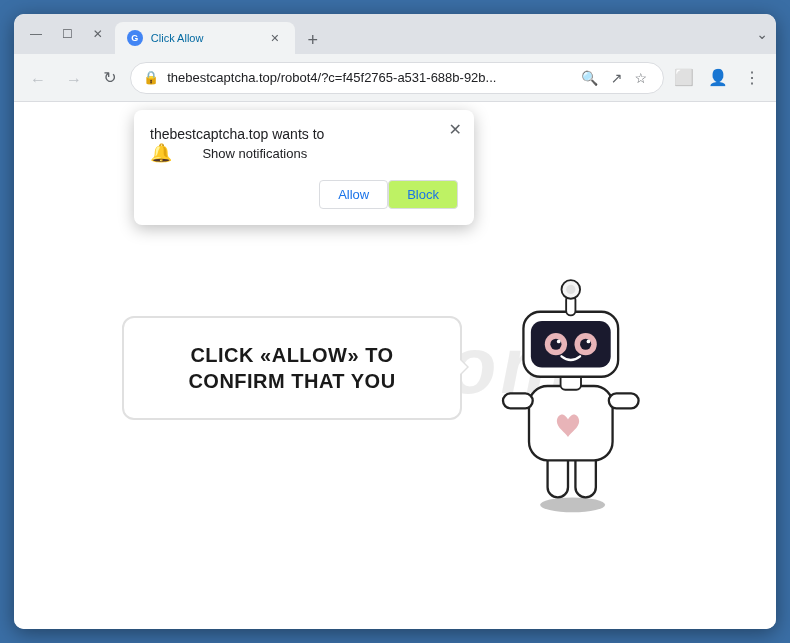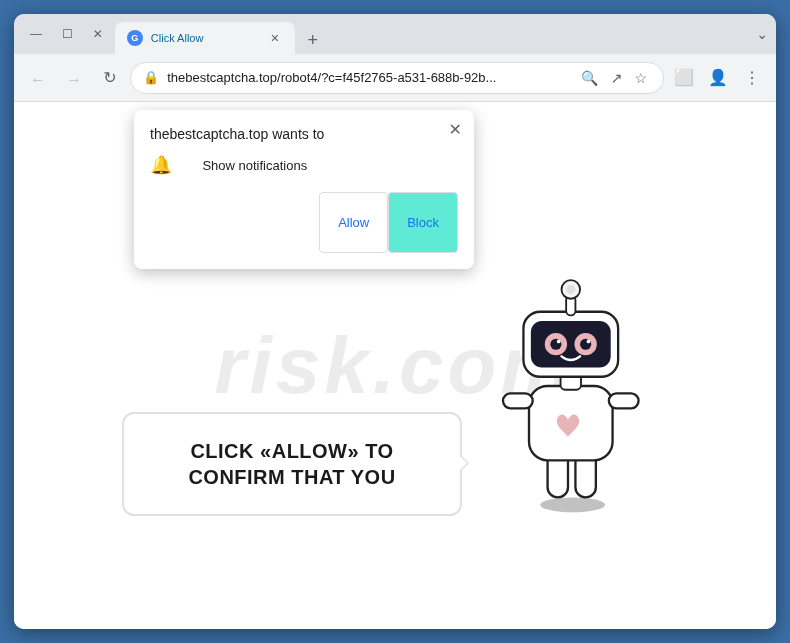--- a/index.html
+++ b/index.html
@@ -201,21 +201,20 @@
       position: absolute;
       right: 12px;
       top: 10px;
       font-size: 16px;
       color: #5f6368;
       cursor: pointer;
     }
     .popup-title {
       font-size: 14px;
       color: #202124;
-      margin-bottom: 12px;
     }
     .popup-permission-row {
       display: flex;
       align-items: center;
       gap: 10px;
       margin-bottom: 16px;
     }
     .bell-icon {
       font-size: 18px;
       color: #5f6368;
@@ -233,22 +232,22 @@
       padding: 6px 18px;
       background: white;
       border: 1px solid #dadce0;
       border-radius: 4px;
       font-size: 13px;
       color: #1a73e8;
       cursor: pointer;
       font-weight: 500;
     }
     .btn-block {
-      padding: 22px 18px;
-      background: #5eead4;
+      padding: 6px 18px;
+      background: #bef264;
       border: 1px solid #dadce0;
       border-radius: 4px;
       font-size: 13px;
       color: #1a73e8;
       cursor: pointer;
       font-weight: 500;
     }
     
     .main-content {
       position: absolute;
@@ -256,21 +255,21 @@
       left: 0;
       right: 0;
       bottom: 0;
       display: flex;
       align-items: center;
       justify-content: center;
       z-index: 2;
     }
     .captcha-container {
       display: flex;
-      align-items: flex-end;
+      align-items: flex-start;
       gap: 16px;
       position: relative;
       margin-top: 40px;
     }
     .speech-bubble {
       background: white;
       border: 2px solid #e0e0e0;
       border-radius: 12px;
       padding: 24px 32px;
       position: relative;

